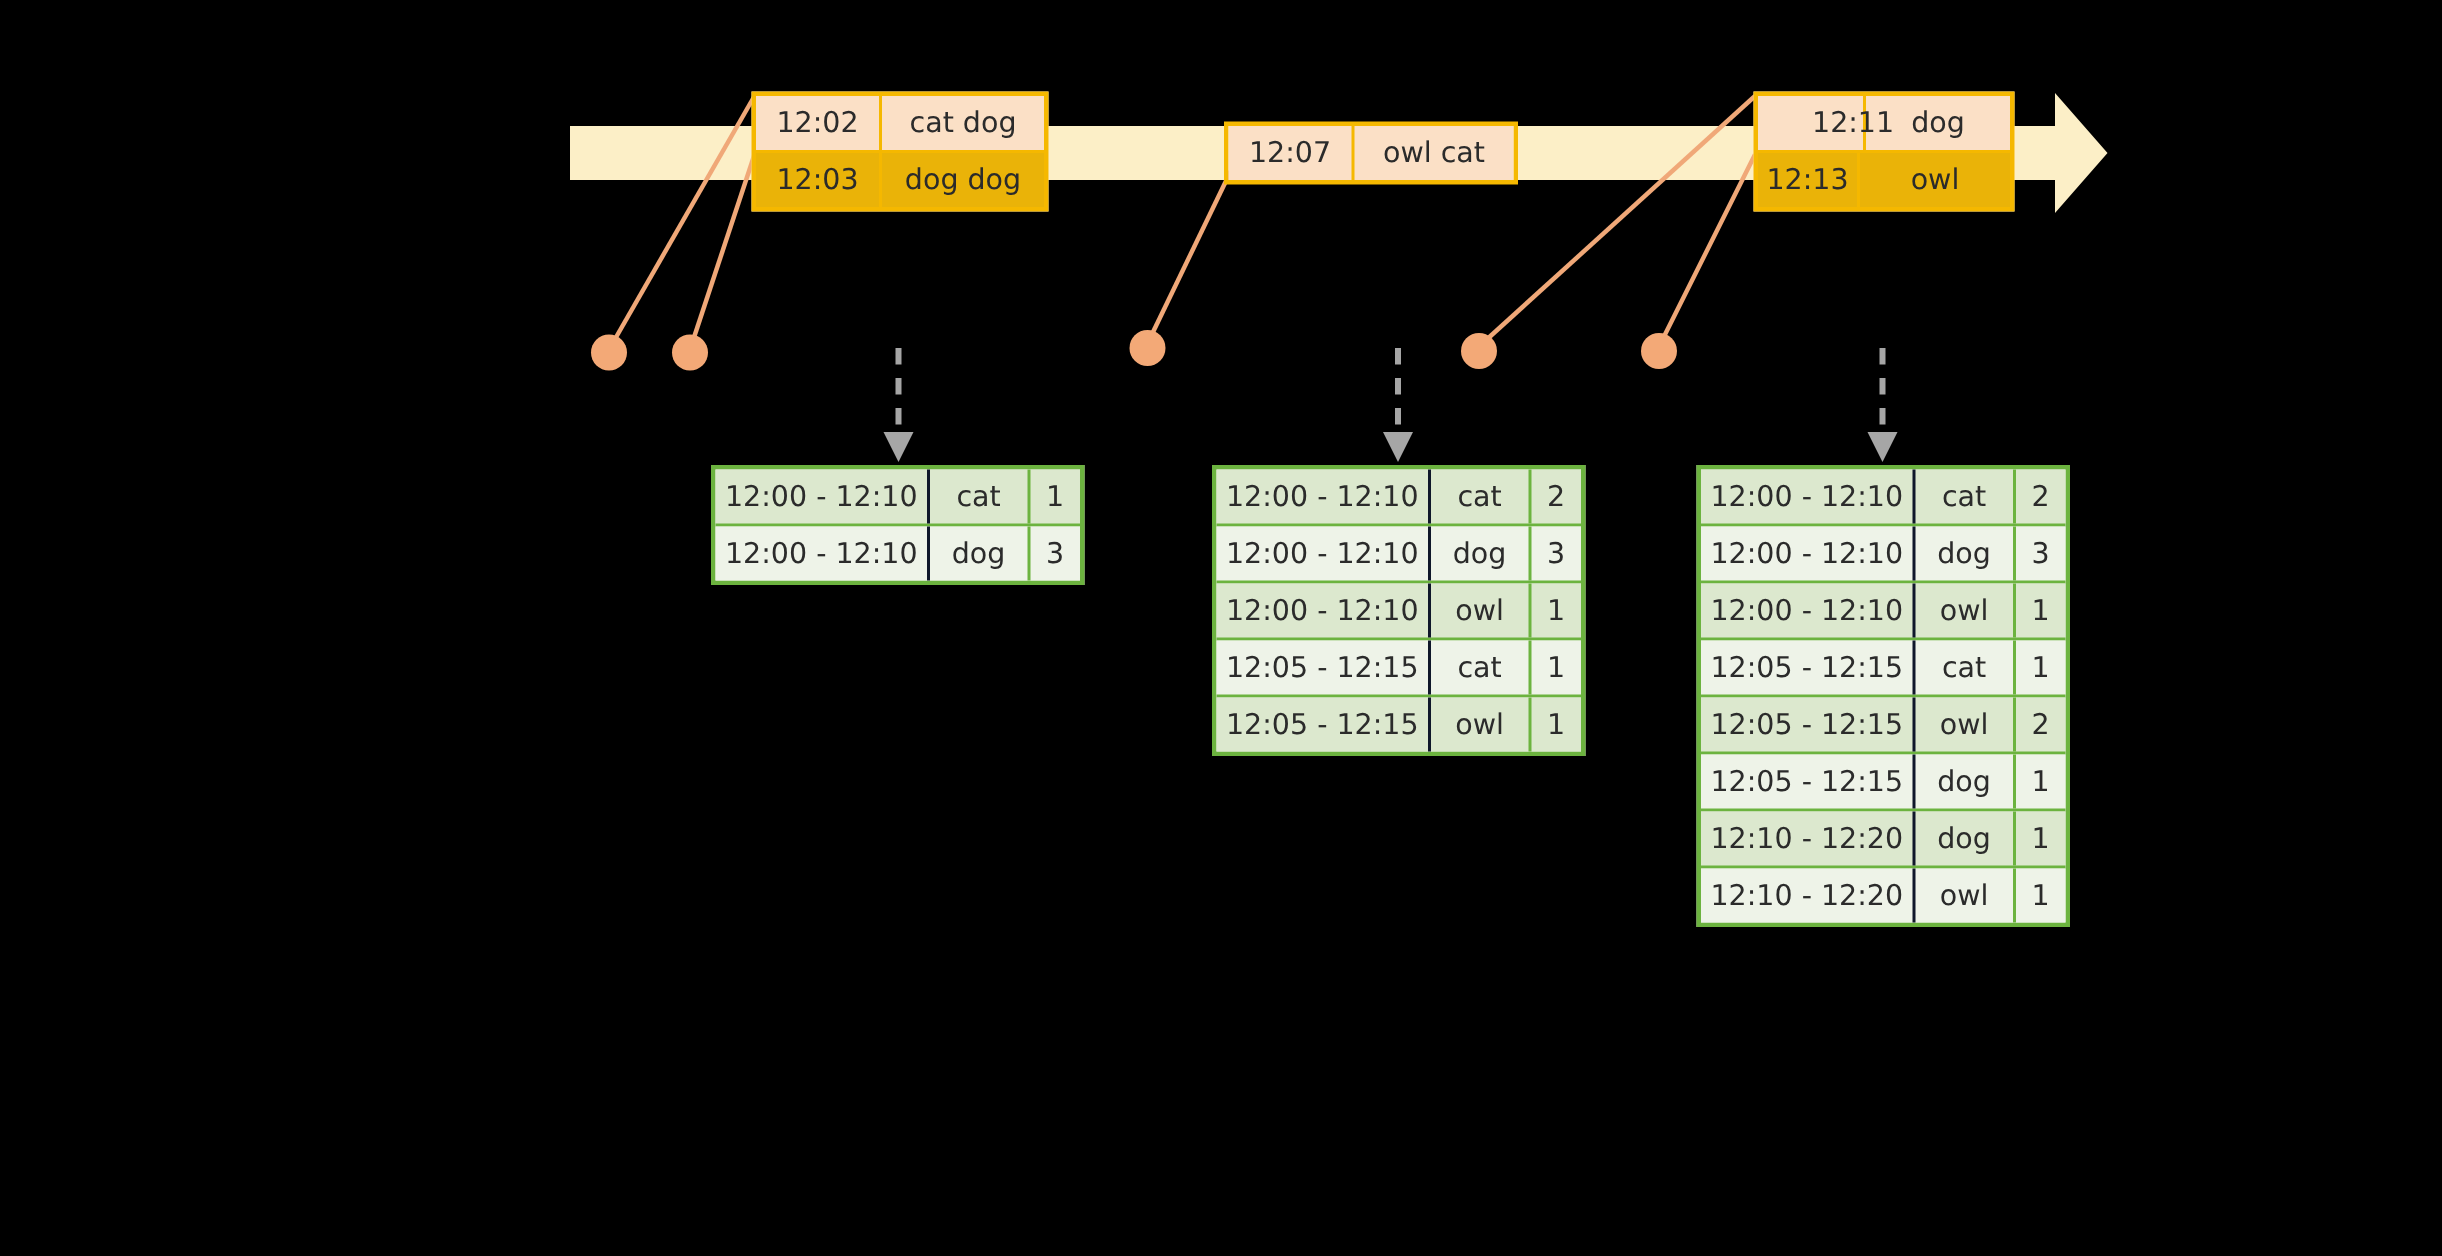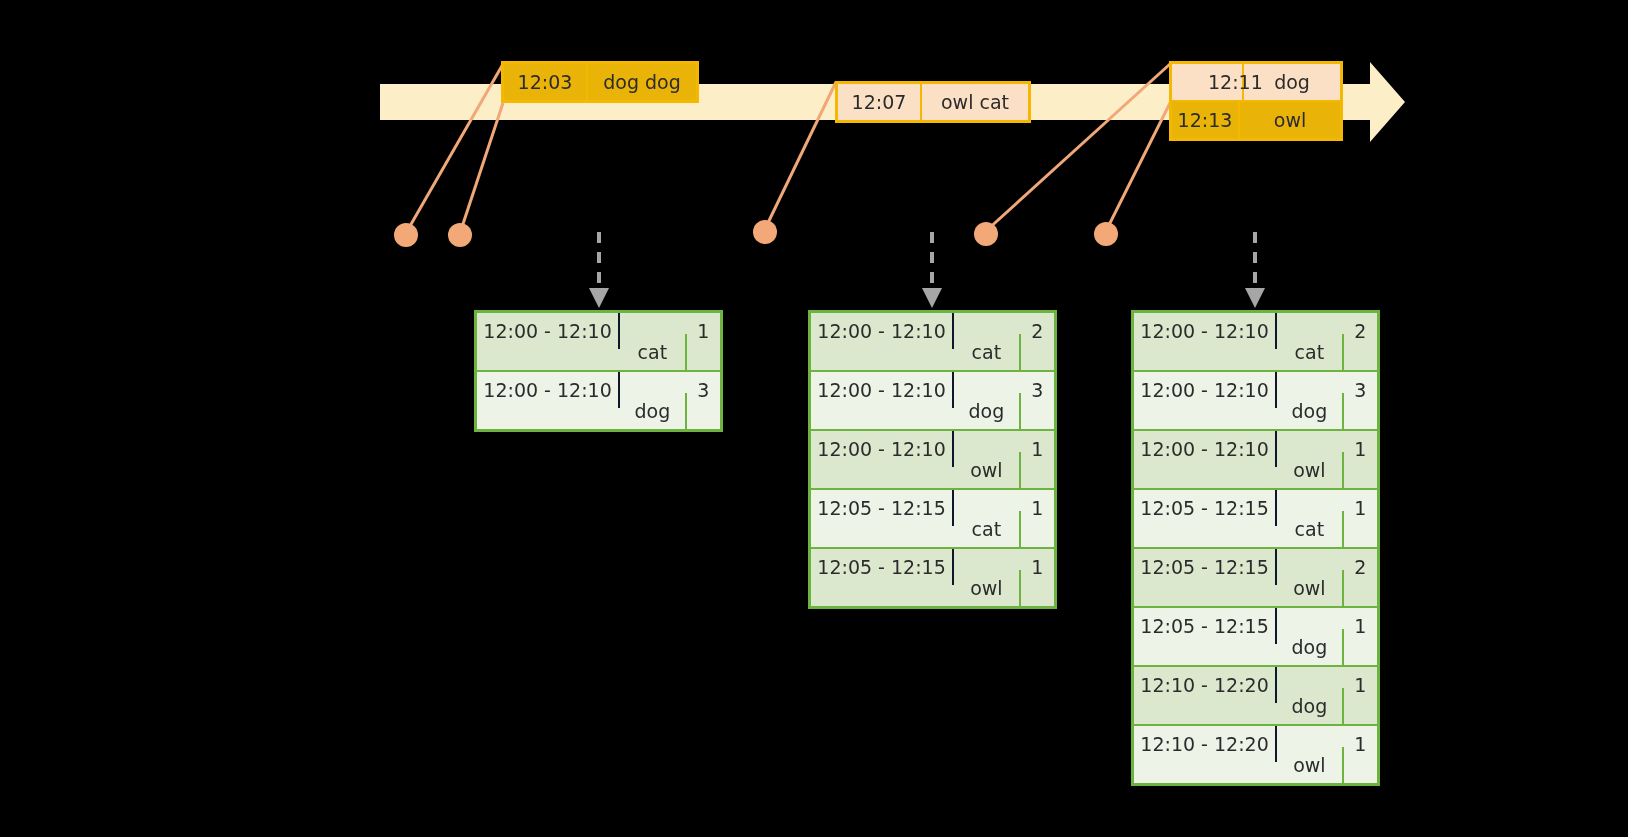--- a/index.html
+++ b/index.html
@@ -88,21 +88,20 @@
   }
   .res-word {
     box-sizing: border-box;
     border-right: 2px solid #6CB33F;
     text-align: center;
     color: #2b2b2b;
     font-size: 19px;
     line-height: 36px;
     height: 36px;
     width: 68px;
-    margin-top: 21px;
   }
   .res-count {
     box-sizing: border-box;
     text-align: center;
     color: #2b2b2b;
     font-size: 19px;
     line-height: 36px;
     height: 36px;
     width: 34px;
   }
@@ -146,27 +145,31 @@
         <polygon points="922,288 942,288 932,308" stroke="none"></polygon>
       </g>
       <g>
         <line x1="1255" y1="232" x2="1255" y2="288" stroke-dasharray="11,9"></line>
         <polygon points="1245,288 1265,288 1255,308" stroke="none"></polygon>
       </g>
     </g>
   </svg>
 
   <div class="event-group" style="left:501px; top:61px; width:198px;">
+    <div class="event-row shade-a">
+      <span class="ev-time" style="width:84px;">12:02</span>
+      <span class="ev-words">cat dog</span>
+    </div>
     <div class="event-row shade-b">
       <span class="ev-time" style="width:84px;">12:03</span>
       <span class="ev-words">dog dog</span>
     </div>
   </div>
 
-  <div class="event-group" style="left:835px; top:81px; width:196px;">
+  <div class="event-group" style="left:816px; top:81px; width:196px;">
     <div class="event-row shade-a">
       <span class="ev-time" style="width:84px;">12:07</span>
       <span class="ev-words">owl cat</span>
     </div>
   </div>
 
   <div class="event-group" style="left:1169px; top:61px; width:174px;">
     <div class="event-row shade-a">
       <span class="ev-time" style="width:72px;padding-left:36px;">12:11</span>
       <span class="ev-words">dog</span>

